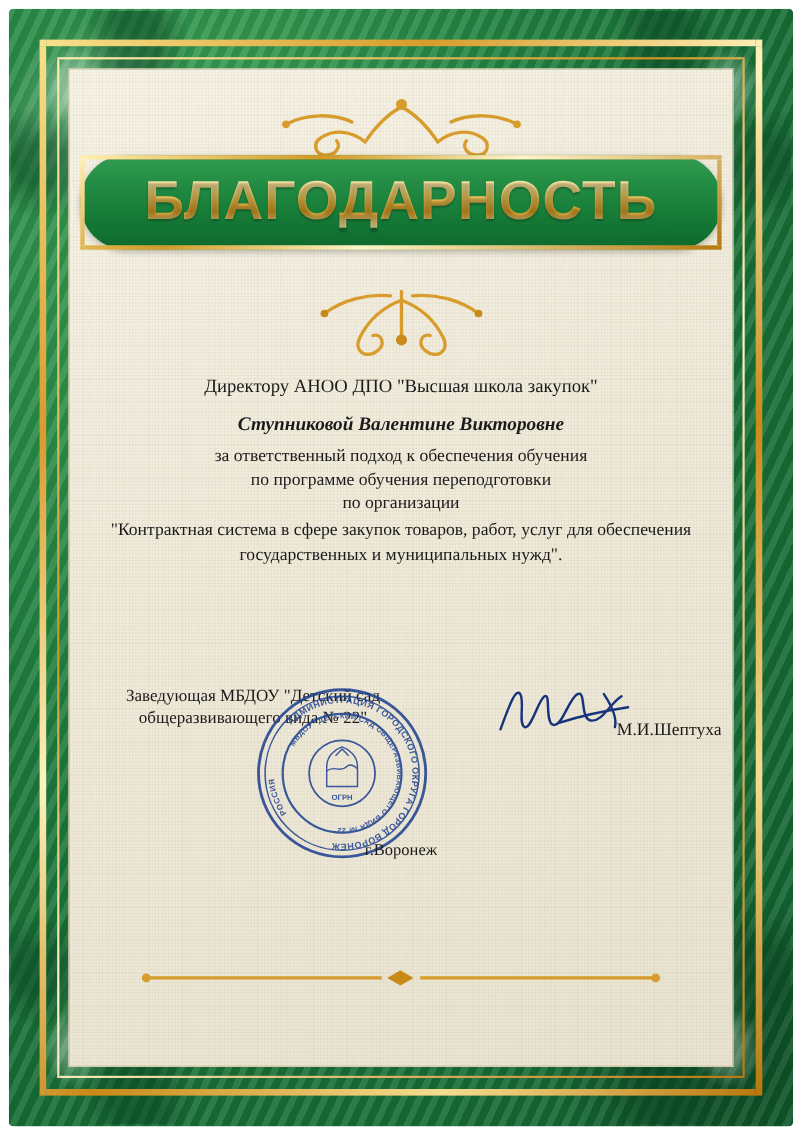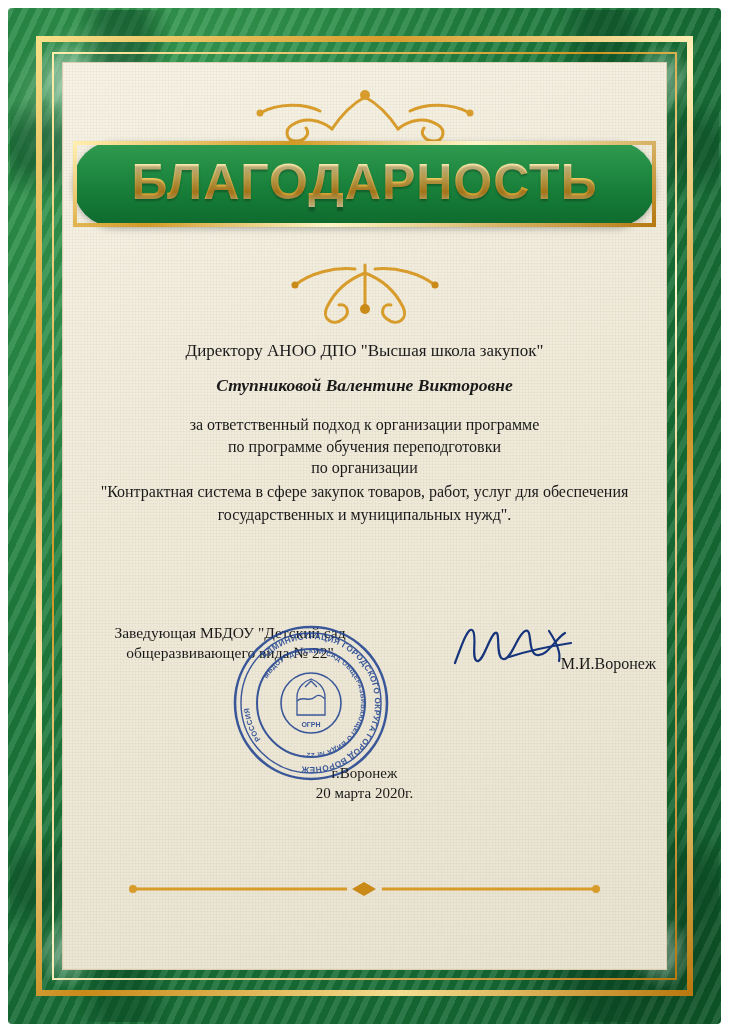--- a/index.html
+++ b/index.html
@@ -150,21 +150,21 @@
     color: #1a1a1a;
   }
   .line-addressee {
     font-size: 17px;
     margin-bottom: 14px;
   }
   .line-name {
     font-size: 17.5px;
     font-weight: bold;
     font-style: italic;
-    margin-bottom: 18px;
+    margin-bottom: 8px;
   }
   .line-reason {
     font-size: 16px;
     line-height: 1.35;
   }
   .line-program {
     font-size: 16px;
     line-height: 1.35;
     margin-top: 2px;
   }
@@ -287,21 +287,21 @@
           <circle cx="150" cy="48" r="5"></circle>
           <circle cx="80" cy="24" r="3.5"></circle>
           <circle cx="220" cy="24" r="3.5"></circle>
         </g>
       </svg>
     </div>
 
     <div class="body-text">
       <div class="line-addressee">Директору АНОО ДПО "Высшая школа закупок"</div>
       <div class="line-name">Ступниковой Валентине Викторовне</div>
-      <div class="line-reason">за ответственный подход к организации программе</div>
+      <div class="line-reason">за ответственный подход к обеспечения обучения</div>
       <div class="line-reason">по программе обучения переподготовки</div>
       <div class="line-reason">по организации</div>
       <div class="line-program">"Контрактная система в сфере закупок товаров, работ, услуг для обеспечения</div>
       <div class="line-program">государственных и муниципальных нужд".</div>
     </div>
 
     <div class="sign-block">
       <div class="sign-left">
         <div>Заведующая МБДОУ "Детский сад</div>
         <div>общеразвивающего вида № 22"</div>
@@ -310,21 +310,21 @@
       <div class="signature-mark">
         <svg width="130" height="60" viewBox="0 0 130 60" aria-hidden="true">
           <g fill="none" stroke="#16347c" stroke-width="2.2" stroke-linecap="round">
             <path d="M6 46 C14 24 20 8 24 14 C28 20 22 42 28 44 C34 46 40 20 46 16 C52 12 46 40 54 42 C62 44 68 18 76 14 C84 10 78 36 88 38 C98 40 106 22 116 16"></path>
             <path d="M60 40 C78 34 96 30 122 26"></path>
             <path d="M100 14 C108 26 112 36 110 44"></path>
           </g>
         </svg>
       </div>
 
-      <div class="sign-right">М.И.Воронеж</div>
+      <div class="sign-right">М.И.Шептуха</div>
     </div>
 
     <div class="stamp">
       <svg width="160" height="160" viewBox="0 0 160 160" aria-hidden="true">
         <defs>
           <path id="arcOuter" d="M80,80 m-64,0 a64,64 0 1,1 128,0 a64,64 0 1,1 -128,0"></path>
           <path id="arcOuterBottom" d="M80,80 m62,0 a62,62 0 1,1 -124,0 a62,62 0 1,1 124,0"></path>
           <path id="arcMid" d="M80,80 m-50,0 a50,50 0 1,1 100,0 a50,50 0 1,1 -100,0"></path>
         </defs>
         <g stroke="#1b3f8f" fill="none">
@@ -348,21 +348,20 @@
           <path d="M66 92 L66 74 C66 64 74 58 80 56 C86 58 94 64 94 74 L94 92 Z"></path>
           <path d="M66 78 C72 72 78 80 84 74 C88 70 92 74 94 76"></path>
           <path d="M74 64 L80 58 L86 64"></path>
         </g>
         <text x="80" y="104" text-anchor="middle" fill="#1b3f8f" font-family="'Liberation Sans', sans-serif" font-size="7" font-weight="bold">ОГРН</text>
       </svg>
     </div>
 
     <div class="place-date">
       <div>г.Воронеж</div>
-      <div>20 марта 2020г.</div>
     </div>
 
     <div class="bottom-divider">
       <svg width="100%" height="16" viewBox="0 0 485 16" preserveAspectRatio="none" aria-hidden="true">
         <line x1="10" y1="8" x2="225" y2="8" stroke="#d79c2b" stroke-width="3"></line>
         <line x1="260" y1="8" x2="475" y2="8" stroke="#d79c2b" stroke-width="3"></line>
         <polygon points="242,1 254,8 242,15 230,8" fill="#c98a18"></polygon>
         <circle cx="10" cy="8" r="4" fill="#d79c2b"></circle>
         <circle cx="475" cy="8" r="4" fill="#d79c2b"></circle>
       </svg>

